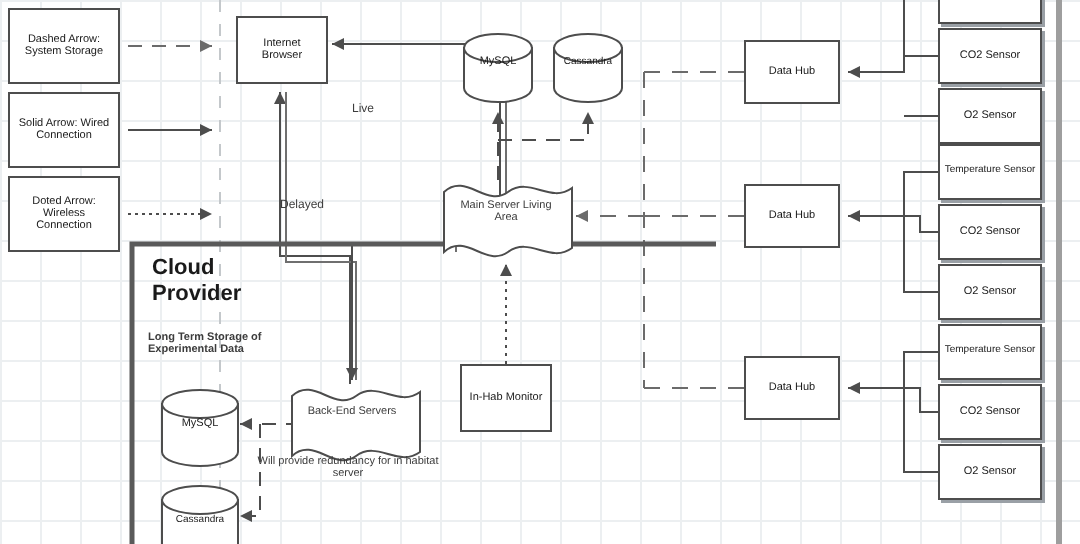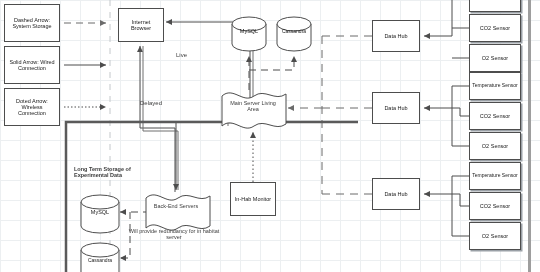--- a/index.html
+++ b/index.html
@@ -185,20 +185,23 @@
   <div class="node shadow" style="left:469px;top:162px;width:52px;height:28px;font-size:5px;padding:1px;">
     <span>Temperature Sensor</span>
   </div>
   <div class="node shadow" style="left:469px;top:192px;width:52px;height:28px;font-size:5.5px;">
     <span>CO2 Sensor</span>
   </div>
   <div class="node shadow" style="left:469px;top:222px;width:52px;height:28px;font-size:5.5px;">
     <span>O2 Sensor</span>
   </div>
 
+  <div class="cloud-title" style="left:76px;top:128px;width:60px;font-size:11px;">
+    <span>Cloud Provider</span>
+  </div>
 
   <div class="lbl left" style="left:176px;top:52px;width:24px;font-size:6px;">
     <span>Live</span>
   </div>
   <div class="lbl left" style="left:140px;top:100px;width:32px;font-size:6px;">
     <span>Delayed</span>
   </div>
   <div class="lbl left" style="left:74px;top:166px;width:74px;font-size:5.5px;font-weight:bold;">
     <span>Long Term Storage of Experimental Data</span>
   </div>

